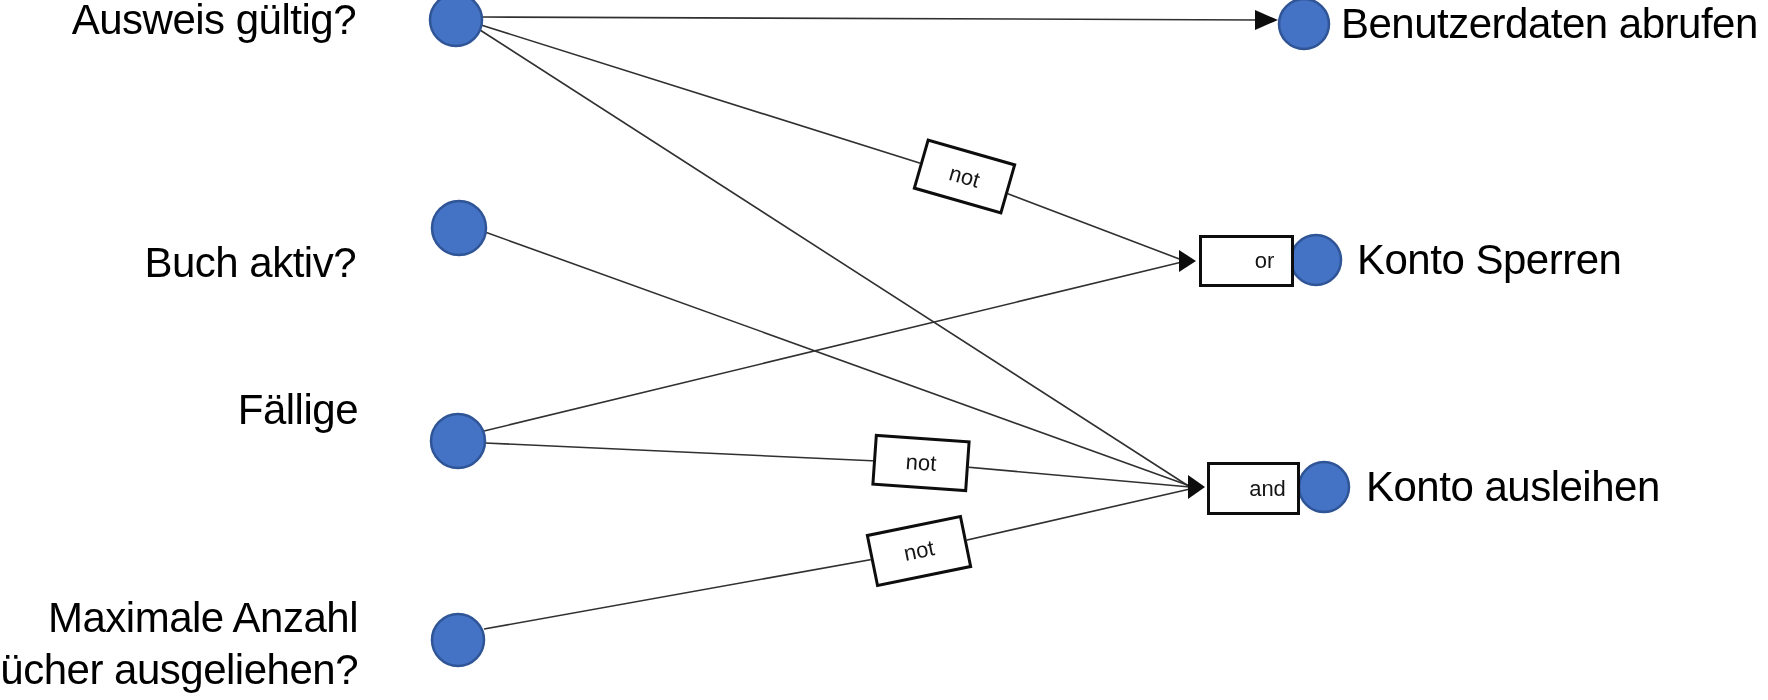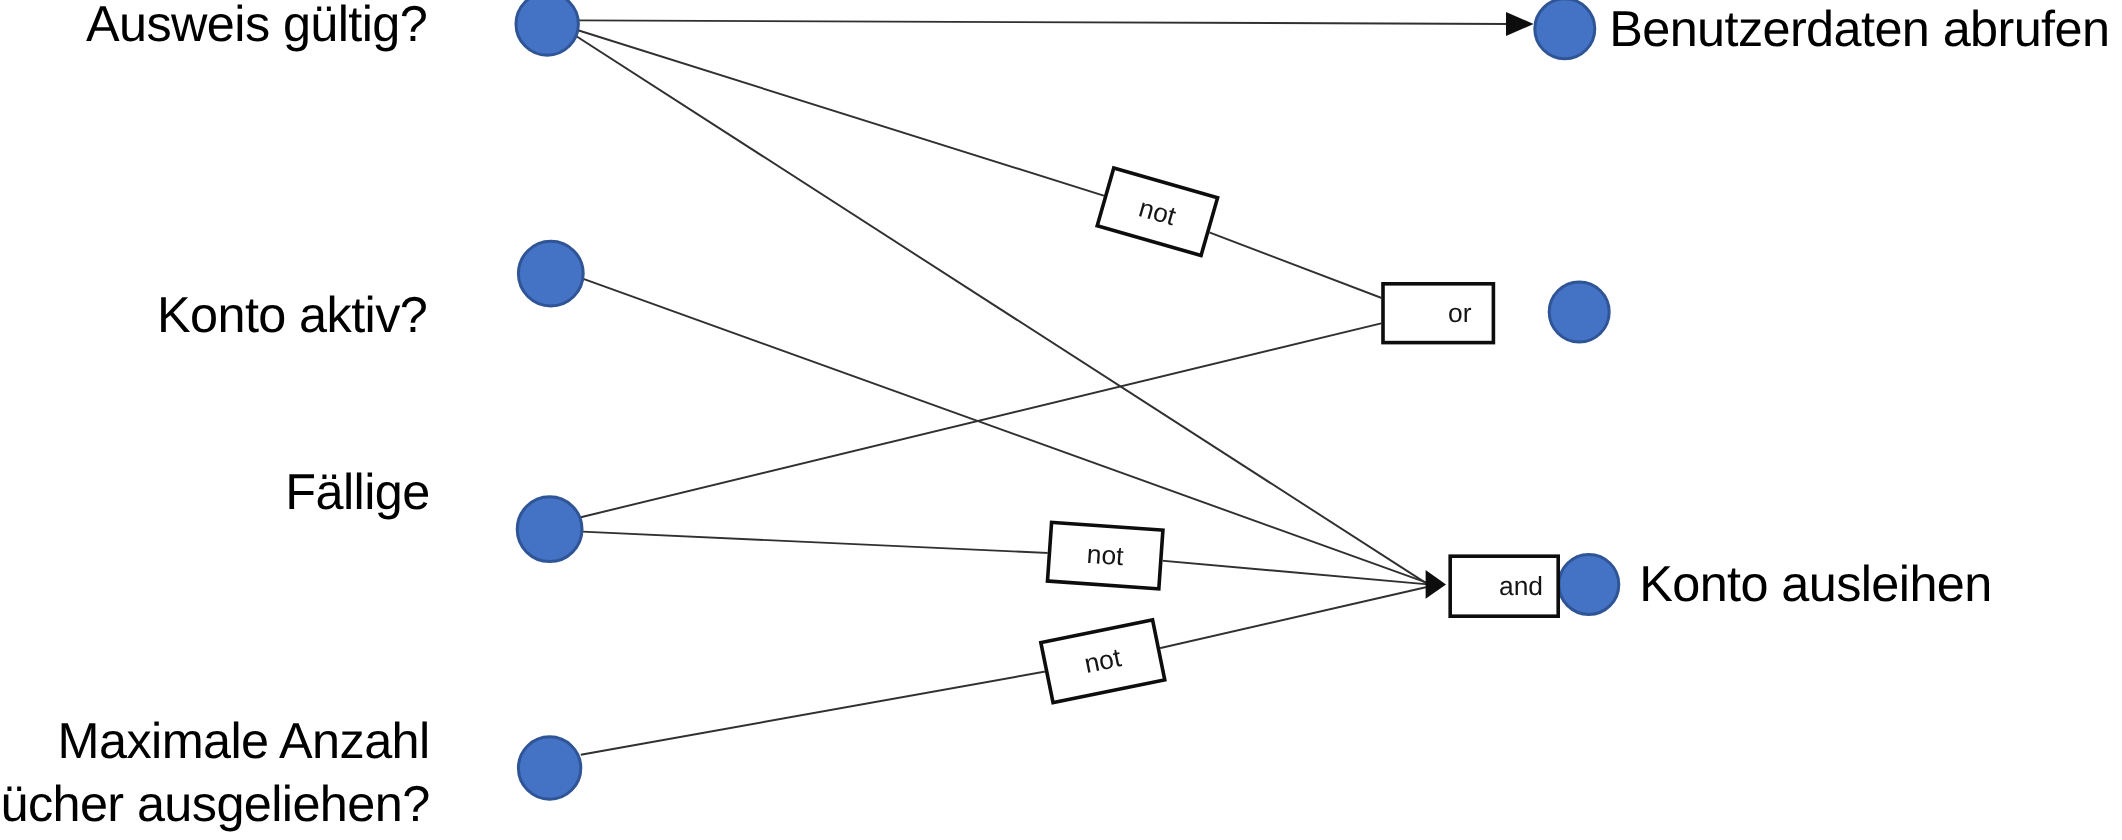--- a/index.html
+++ b/index.html
@@ -76,37 +76,38 @@
   <div class="gate" style="left:918px; top:150px; width:93px; height:53px; transform:rotate(16deg);">
     <span>not</span>
   </div>
   <div class="gate" style="left:873px; top:437px; width:96px; height:52px; transform:rotate(4deg);">
     <span>not</span>
   </div>
   <div class="gate" style="left:870px; top:524px; width:98px; height:54px; transform:rotate(-11.5deg);">
     <span>not</span>
   </div>
 
-  <div class="gate" style="left:1151px; top:235px; width:95px; height:52px;padding-left:36px;">
+  <div class="gate" style="left:1199px; top:235px; width:95px; height:52px;padding-left:36px;">
     <span>or</span>
   </div>
   <div class="gate" style="left:1207px; top:462px; width:93px; height:53px;padding-left:28px;">
     <span>and</span>
   </div>
 
   <div class="lbl left-col" style="right:1412px; top:-6px;">
     <span>Ausweis gültig?</span>
   </div>
   <div class="lbl left-col" style="right:1412px; top:237px;">
-    <span>Konto aktiv?</span>
+    <span>Buch aktiv?</span>
   </div>
   <div class="lbl left-col" style="right:1410px; top:384px;">
     <span>Fällige</span>
   </div>
   <div class="lbl left-col" style="right:1410px; top:592px;">
     <span>Maximale Anzahl</span>
     <span>Bücher ausgeliehen?</span>
   </div>
 
   <div class="lbl" style="left:1341px; top:-2px;">Benutzerdaten abrufen</div>
+  <div class="lbl" style="left:1357px; top:234px;">Konto Sperren</div>
   <div class="lbl" style="left:1366px; top:461px;">Konto ausleihen</div>
 
 </div>
 
 </body></html>

